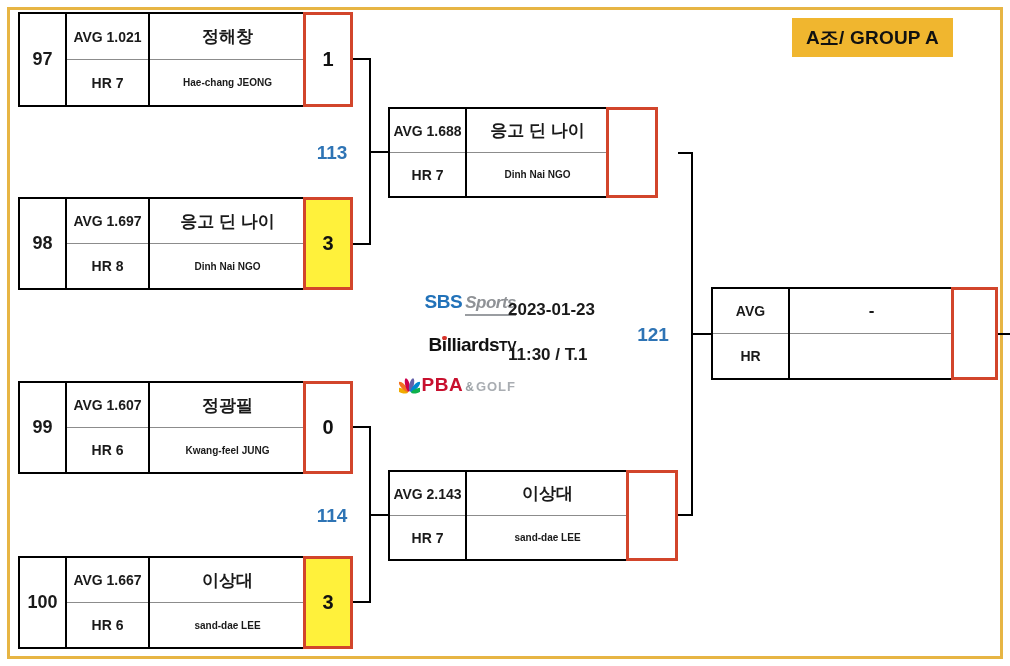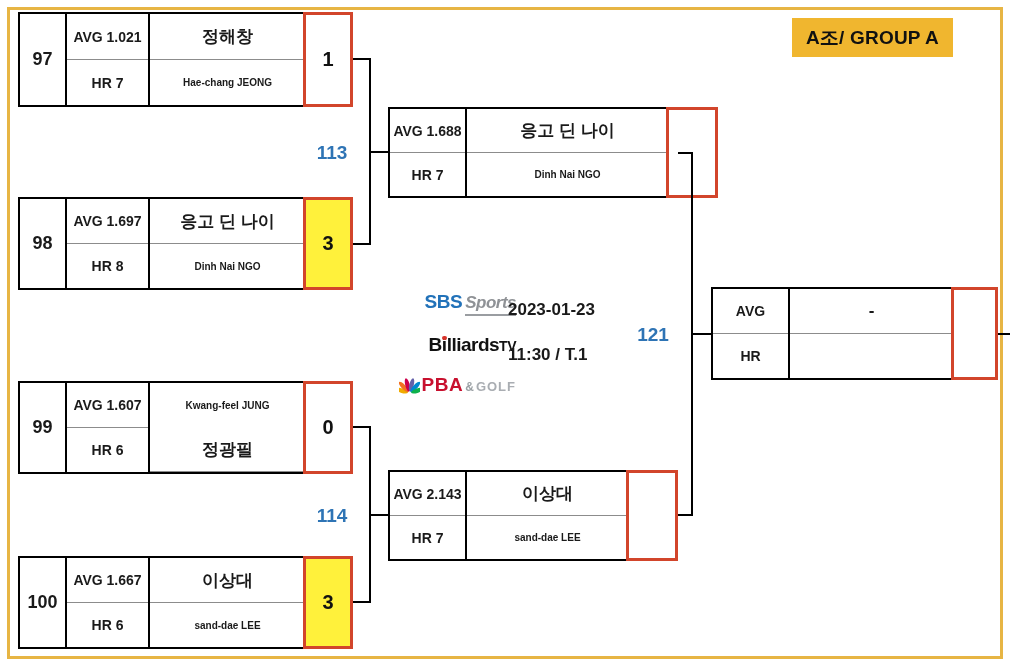--- a/index.html
+++ b/index.html
@@ -26,21 +26,21 @@
          border:3px solid var(--score-border,#D2452B);background:#fff;
          display:flex;align-items:center;justify-content:center;
          font-size:20px;font-weight:700;color:#111;}
   .score.winner{background:var(--winner,#FFF13B);}
 
   
   #box97 {left:18px; top:12px;  width:335px;height:95px;}
   #box98 {left:18px; top:197px; width:335px;height:93px;}
   #box99 {left:18px; top:381px; width:335px;height:93px;}
   #box100{left:18px; top:556px; width:335px;height:93px;}
-  #semi1 {left:388px;top:107px; width:330px;height:91px;}
+  #semi1 {left:388px;top:107px; width:270px;height:91px;}
   #semi2 {left:388px;top:470px; width:290px;height:91px;}
   #final {left:711px;top:287px; width:287px;height:93px;}
   #semi1 .statcol,#semi2 .statcol,#final .statcol{flex:0 0 77px;}
   #box97 .statcol,#box98 .statcol,#box99 .statcol,#box100 .statcol{flex:0 0 83px;}
   #semi1 .score,#semi2 .score{width:52px;}
   #semi1 .scorespacer,#semi2 .scorespacer{flex:0 0 48px;}
   #final .score{width:47px;}
   #final .scorespacer{flex:0 0 43px;}
 
   
@@ -115,22 +115,22 @@
   </div>
 
   <div class="pbox" id="box99">
     <div class="cell-num">99</div>
     <div class="mid">
       <div class="statcol">
         <div class="rowcell rowtop stat">AVG 1.607</div>
         <div class="rowcell stat">HR 6</div>
       </div>
       <div class="namecol">
+        <div class="rowcell rowtop nm-kr">정광필</div>
         <div class="rowcell nm-en">Kwang-feel JUNG</div>
-        <div class="rowcell rowtop nm-kr">정광필</div>
       </div>
     </div>
     <div class="scorespacer"></div>
     <div class="score">0</div>
   </div>
 
   <div class="pbox" id="box100">
     <div class="cell-num">100</div>
     <div class="mid">
       <div class="statcol">

